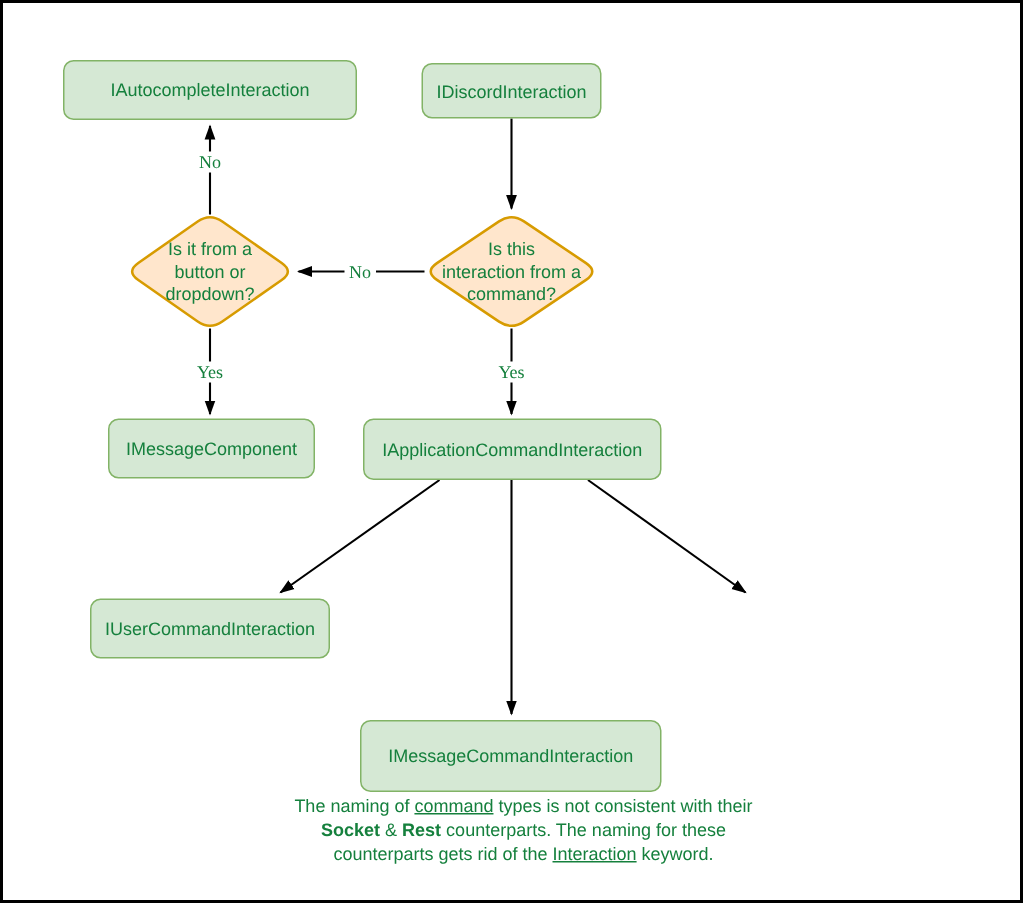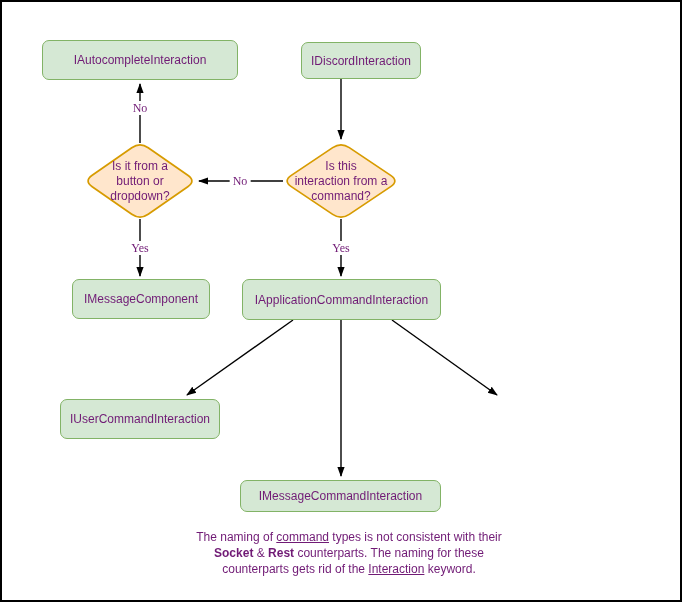--- a/index.html
+++ b/index.html
@@ -4,21 +4,21 @@
 <style>
   html, body { margin: 0; padding: 0; background: #ffffff; }
   * { box-sizing: border-box; }
 
   .canvas {
     position: relative;
     width: 682px;
     height: 602px;
     background: #ffffff;
     font-family: "Liberation Sans", sans-serif;
-    color: #701a75;
+    color: #15803d;
     overflow: hidden;
   }
   .frame {
     position: absolute;
     inset: 0;
     border: 2px solid #000000;
     pointer-events: none;
     z-index: 50;
   }
 
@@ -113,21 +113,21 @@
     <path class="edge" d="M392,320 L497,395" marker-end="url(#arrowhead)"></path>
 
     <path class="decision-shape" d="M349.3,147.6 L390.7,175.4 Q399,181 390.7,186.6 L349.3,214.4 Q341,220 332.7,214.4 L291.3,186.6 Q283,181 291.3,175.4 L332.7,147.6 Q341,142 349.3,147.6 Z"></path>
     <path class="decision-shape" d="M148.2,147.7 L187.8,175.3 Q196,181 187.8,186.7 L148.2,214.3 Q140,220 131.8,214.3 L92.2,186.7 Q84,181 92.2,175.3 L131.8,147.7 Q140,142 148.2,147.7 Z"></path>
   </svg>
 
   <div class="node" style="left:42px; top:40px; width:196px; height:40px;">
     <span>IAutocompleteInteraction</span>
   </div>
 
-  <div class="node" style="left:281px; top:42px; width:120px; height:37px;margin-left:20px;">
+  <div class="node" style="left:281px; top:42px; width:120px; height:37px;">
     <span>IDiscordInteraction</span>
   </div>
 
   <div class="diamond-label" style="left:88px; top:144px; width:104px; height:74px;">Is it from a
 button or
 dropdown?</div>
 
   <div class="diamond-label" style="left:285px; top:144px; width:112px; height:74px;">Is this
 interaction from a
 command?</div>
@@ -146,20 +146,20 @@
 
   <div class="node" style="left:242px; top:279px; width:199px; height:41px;">
     <span>IApplicationCommandInteraction</span>
   </div>
 
   <div class="node" style="left:60px; top:399px; width:160px; height:40px;">
     <span>IUserCommandInteraction</span>
   </div>
 
 
-  <div class="node" style="left:240px; top:480px; width:201px; height:32px;">
+  <div class="node" style="left:240px; top:480px; width:201px; height:48px;">
     <span>IMessageCommandInteraction</span>
   </div>
 
   <div class="note"><span>The naming of </span><span class="seg-underline">command</span><span> types is not consistent with their</span><br><span class="seg-bold">Socket</span><span> &amp; </span><span class="seg-bold">Rest</span><span> counterparts. The naming for these</span><br><span>counterparts gets rid of the </span><span class="seg-underline">Interaction</span><span> keyword.</span></div>
 
   <div class="frame"></div>
 </div>
 
 </body></html>

